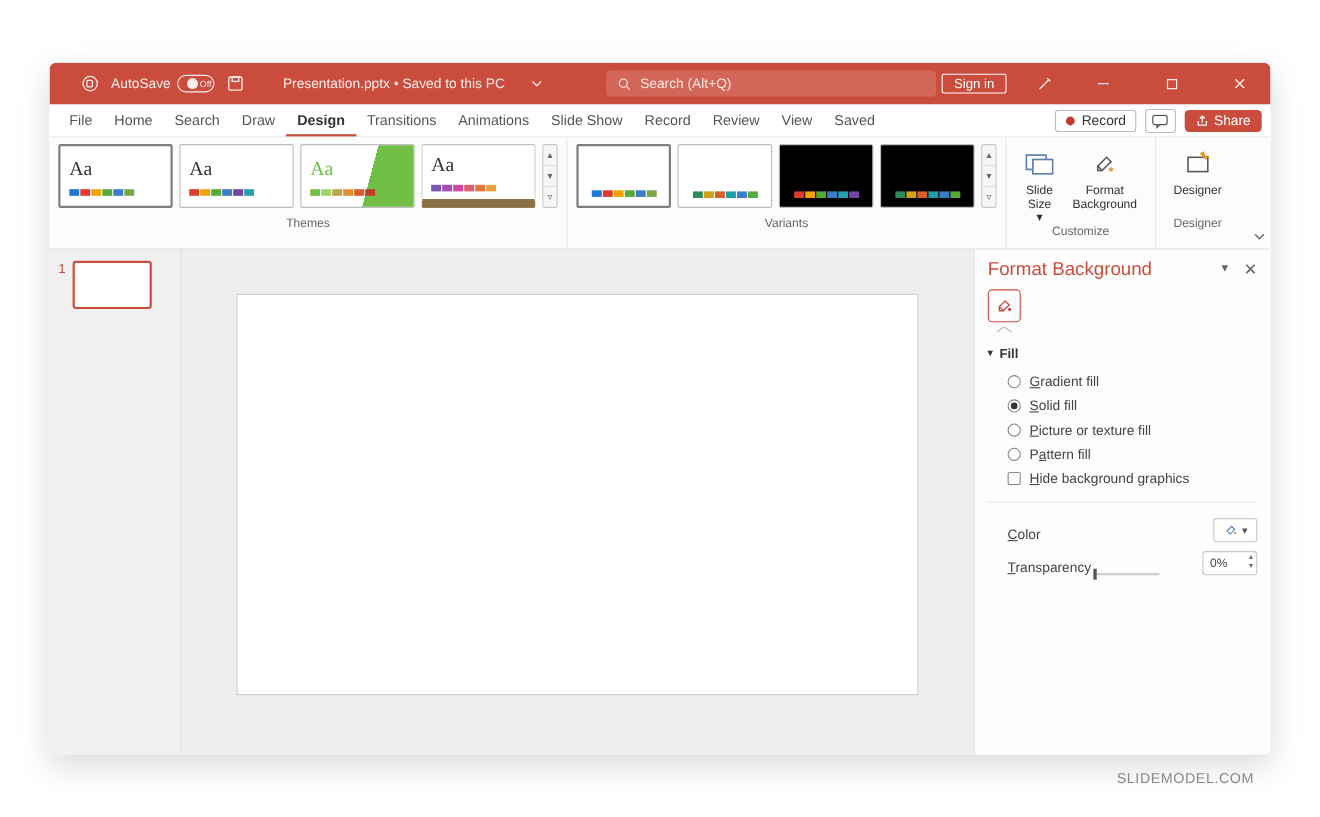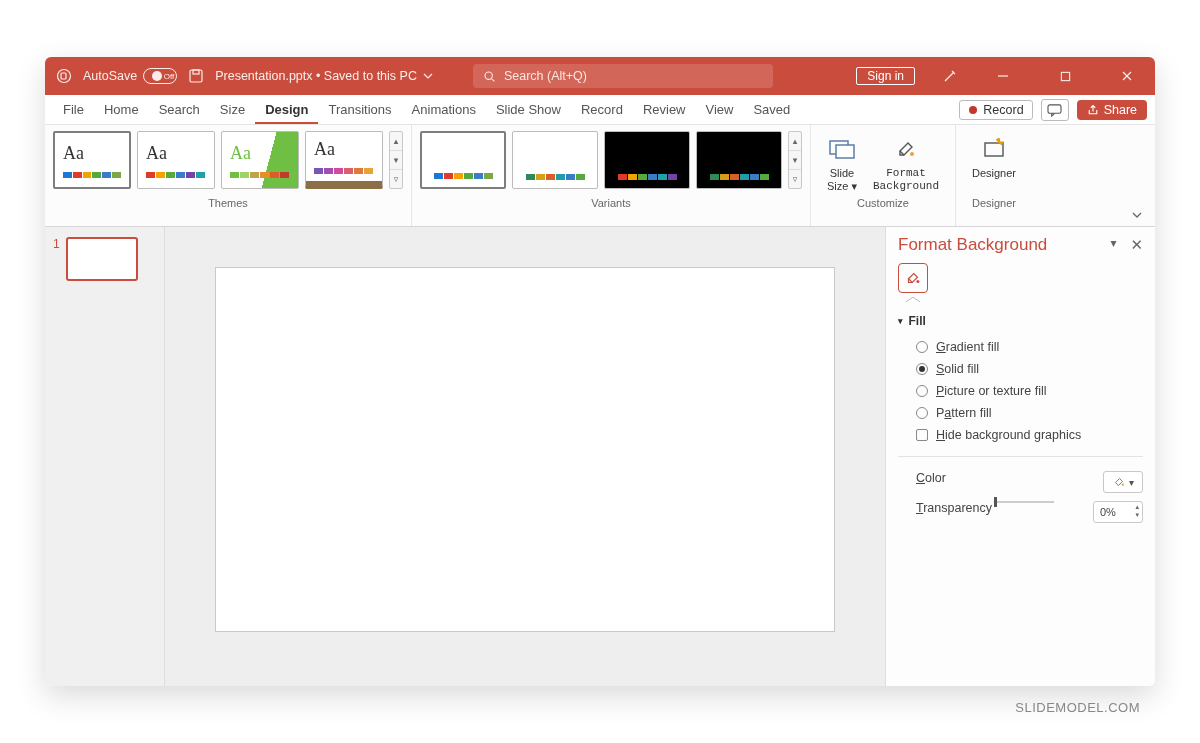--- a/index.html
+++ b/index.html
@@ -1,44 +1,44 @@
 <!DOCTYPE html>
 <html><head>
 <meta charset="utf-8">
 <style>
   * { box-sizing: border-box; margin: 0; padding: 0; font-family: "Segoe UI", Arial, sans-serif; }
   body { background: #fff; font-size: 13px; color: #333; }
   .app { position: absolute; left: 45px; top: 57px; width: 1110px; height: 629px; background: #fff; border-radius: 6px; box-shadow: 0 10px 30px rgba(0,0,0,0.15); overflow: hidden; display: flex; flex-direction: column; }
   .watermark { position: absolute; left: 45px; top: 700px; width: 1110px; text-align: right; color: #888; font-size: 13px; letter-spacing: .5px; padding-right: 15px; }
   
   .titlebar { background: #C94C3C; height: 38px; display: flex; align-items: center; color: #fff; font-size: 12.5px; }
-  .tb-left { display: flex; align-items: center; gap: 10px; padding: 0 10px; }
+  .tb-left { display: flex; align-items: center; gap: 10px; padding: 0 28px; }
   .tb-icon-box { width: 18px; height: 18px; display: flex; align-items: center; justify-content: center; opacity: .9; }
   .autosave { display: flex; align-items: center; gap: 6px; opacity: .9; }
   .toggle { width: 34px; height: 16px; border: 1px solid #fff; border-radius: 8px; display: flex; align-items: center; padding: 0 2px; font-size: 8px; justify-content: flex-end; }
   .toggle .dot { width: 10px; height: 10px; border-radius: 50%; background: #fff; margin-right: 2px; }
-  .doc-title { margin-left: 0; opacity: .9; display: flex; align-items: center; gap: 6px; }
+  .doc-title { margin-left: 24px; opacity: .9; display: flex; align-items: center; gap: 24px; }
   .search { margin-left: 30px; width: 300px; height: 24px; background: rgba(255,255,255,0.15); border-radius: 4px; display: flex; align-items: center; padding: 0 10px; gap: 8px; color: #ffe5df; font-size: 12.5px; }
   .tb-right { margin-left: auto; display: flex; align-items: center; gap: 26px; padding-right: 10px; }
   .signin { border: 1px solid #fff; padding: 1px 10px; font-size: 12px; border-radius: 2px; }
   .winbtn { width: 36px; height: 26px; display: flex; align-items: center; justify-content: center; opacity: .9; }
   
   .ribbon-tabs { height: 30px; background: #fff; border-bottom: 1px solid #e3e3e3; display: flex; align-items: flex-end; padding: 0 8px; font-size: 13px; }
   .tab { padding: 6px 10px 5px; cursor: pointer; color: #555; }
   .tab.active { color: #333; border-bottom: 2px solid #C94C3C; font-weight: 600; }
   .tabs-right { margin-left: auto; display: flex; align-items: center; gap: 8px; padding-bottom: 3px; }
   .btn-outline { border: 1px solid #bbb; border-radius: 3px; padding: 2px 8px; display: flex; align-items: center; gap: 5px; background: #fff; font-size: 12.5px; }
   .btn-share { background: #C94C3C; color: #fff; border-radius: 4px; padding: 3px 10px; display: flex; align-items: center; gap: 5px; font-size: 12.5px; }
   .comment-btn { border: 1px solid #bbb; border-radius: 3px; width: 28px; height: 22px; display: flex; align-items: center; justify-content: center; }
   
   .ribbon { height: 102px; background: #fcfcfc; border-bottom: 1px solid #d6d6d6; display: flex; align-items: stretch; }
   .group { padding: 6px 8px 0; display: flex; flex-direction: column; align-items: center; border-right: 1px solid #e6e6e6; }
   .group-label { font-size: 11px; color: #666; margin-top: auto; padding-bottom: 17px; }
   .thumbs-row { display: flex; gap: 6px; position: relative;}
-  .theme-thumb { width: 78px; height: 58px; border: 1px solid #bcbcbc; background: #fff; display: flex; flex-direction: column; justify-content: center; padding: 6px 8px; position: relative; border-radius: 2px;}
+  .theme-thumb { width: 104px; height: 58px; border: 1px solid #bcbcbc; background: #fff; display: flex; flex-direction: column; justify-content: center; padding: 6px 8px; position: relative; border-radius: 2px;}
   .theme-thumb.selected { border: 2px solid #7d7d7d; }
   .theme-thumb .aa { font-size: 18px; font-family: Georgia, serif; }
   .palette { display: flex; gap: 1px; margin-top: 8px; }
   .palette span { width: 9px; height: 6px; }
   .variant-thumb { width: 86px; height: 58px; border: 1px solid #bcbcbc; display: flex; align-items: flex-end; justify-content: center; padding-bottom: 8px; border-radius:2px;}
   .variant-thumb.selected { border: 2px solid #7d7d7d; }
   .gallery-scroll { width: 14px; height: 58px; border: 1px solid #c8c8c8; border-radius: 2px; background: #f6f6f6; display: flex; flex-direction: column; }
   .gallery-scroll div { flex: 1; display:flex; align-items:center; justify-content:center; font-size:9px; color:#666; border-bottom:1px solid #ddd; }
   .gallery-scroll div:last-child { border-bottom:none;}
   .cmd { display: flex; flex-direction: column; align-items: center; gap: 4px; font-size: 11px; padding: 4px 8px 0; }
@@ -58,21 +58,21 @@
   .pane-header .spacer { margin-left:auto; display:flex; gap:14px; color:#666; font-size:12px;}
   .pane-tab-icon { width: 30px; height: 30px; border: 1.5px solid #C94C3C; border-radius: 4px; display:flex; align-items:center; justify-content:center; margin-bottom: 4px;}
   .notch { width:14px; height:5px; margin-left:8px; margin-bottom:10px;}
   .section-head { display:flex; align-items:center; gap:6px; font-weight:600; font-size:12px; color:#333; margin: 2px 0 8px; cursor:pointer; }
   .section-head .chev { font-size:9px;}
   .radio-row, .check-row { display:flex; align-items:center; gap:8px; padding: 4px 0 4px 18px; }
   .radio { width:12px; height:12px; border:1px solid #888; border-radius:50%; display:flex; align-items:center; justify-content:center;}
   .radio.sel::after { content:""; width:6px; height:6px; background:#333; border-radius:50%;}
   .check { width:12px; height:12px; border:1px solid #888; border-radius:2px;}
   .divider { height:1px; background:#e3e3e3; margin:10px 0; }
-  .ctl-row { display:flex; align-items:flex-start; gap:2px; padding:4px 0 4px 18px;}
+  .ctl-row { display:flex; align-items:flex-end; gap:2px; padding:4px 0 4px 18px;}
   .color-btn { margin-left:auto; width:40px; height:22px; border:1px solid #c8c8c8; border-radius:3px; display:flex; align-items:center; justify-content:center; gap:3px; font-size:10px; background:#fff;}
   .slider-track { width:60px; height:2px; background:#ccc; position:relative; }
   .slider-track .thumb{ position:absolute; left:0; top:-4px; width:3px; height:10px; background:#555;}
   .spinner { margin-left:auto; width:50px; height:22px; border:1px solid #c8c8c8; border-radius:3px; display:flex; align-items:center; font-size:11px; padding-left:6px; background:#fff; position:relative;}
   .spinner .arrows{ position:absolute; right:3px; top:1px; font-size:7px; line-height:8px; color:#666; display:flex; flex-direction:column;}
   .u { text-decoration: underline; }
   svg { display:block; }
 </style>
 </head>
 <body>
@@ -138,21 +138,21 @@
           </svg>
         </div>
     </div>
   </div>
 
   <div class="ribbon-tabs">
     <div id="tabs-container" style="display:flex;">
         <div class="tab">File</div>
         <div class="tab">Home</div>
         <div class="tab">Search</div>
-        <div class="tab">Size</div>
+        <div class="tab">Draw</div>
         <div class="tab active">Design</div>
         <div class="tab">Transitions</div>
         <div class="tab">Animations</div>
         <div class="tab">Slide Show</div>
         <div class="tab">Record</div>
         <div class="tab">Review</div>
         <div class="tab">View</div>
         <div class="tab">Saved</div>
       </div>
     <div class="tabs-right">
@@ -294,21 +294,21 @@
           <div style="text-align:center; line-height:1.15;">Slide<br>Size ▾</div>
         </div>
         <div class="cmd">
           <div class="ico">
               <svg width="24" height="24" viewBox="0 0 24 24">
                 <path d="M6 14 L14 6 L18 10 L10 18 Z" fill="none" stroke="#555" stroke-width="1.4"></path>
                 <path d="M6 14 L6 18 L10 18" fill="none" stroke="#555" stroke-width="1.4"></path>
                 <circle cx="18" cy="17" r="2" fill="#e6a23c"></circle>
               </svg>
             </div>
-          <div style="text-align:center; line-height:1.15;font-family:Liberation Mono, monospace;">Format<br>Background</div>
+          <div style="text-align:center; line-height:1.15;">Format<br>Background</div>
         </div>
       </div>
       <div class="group-label">Customize</div>
     </div>
     <div class="group" style="border-right:none;">
       <div class="cmd">
         <div class="ico">
             <svg width="24" height="24" viewBox="0 0 24 24">
               <rect x="3" y="6" width="18" height="13" fill="none" stroke="#555" stroke-width="1.4"></rect>
               <path d="M14 3 L17 1 L18 5 L22 5 L19 8" fill="#f2a300" stroke="#d48806" stroke-width="0.8"></path>

